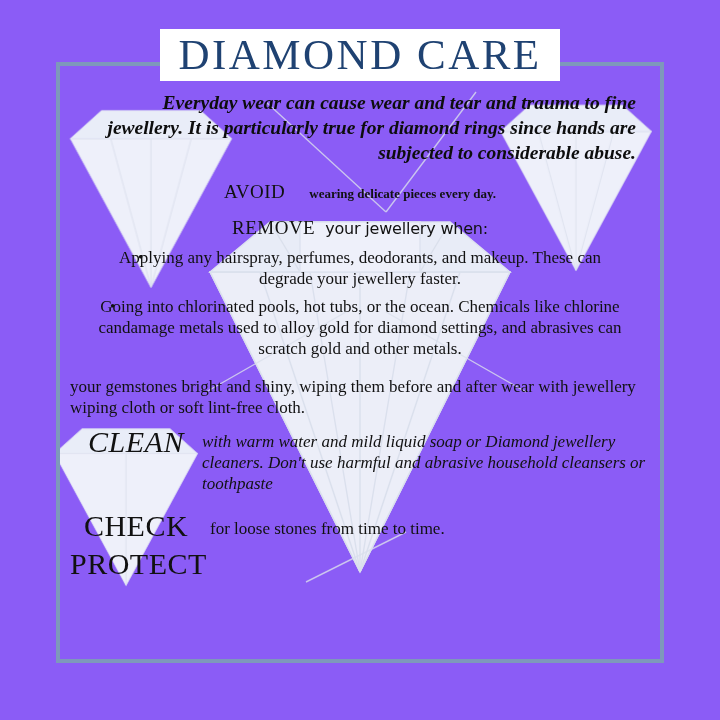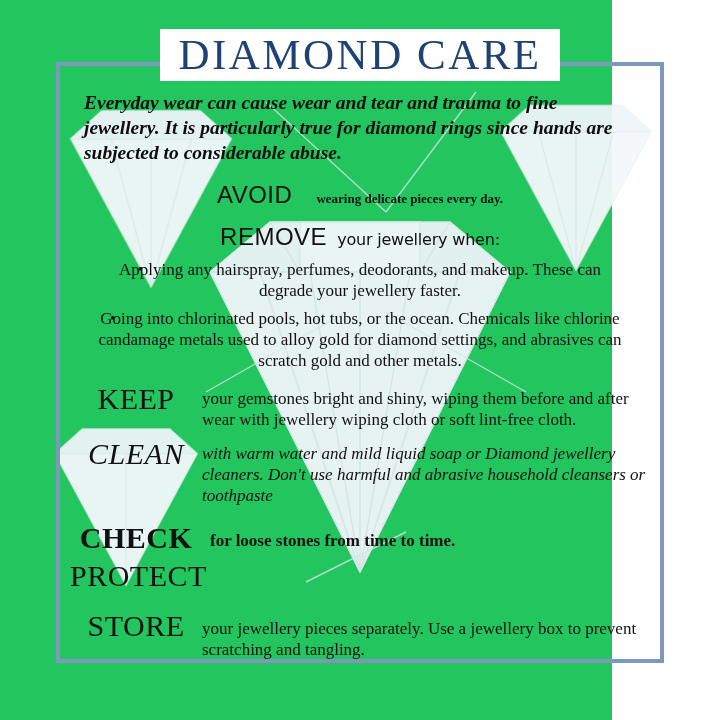--- a/index.html
+++ b/index.html
@@ -10,24 +10,23 @@
   body {
     width: 720px;
     height: 720px;
     overflow: hidden;
     font-family: "Liberation Serif", "DejaVu Serif", serif;
     color: #111111;
   }
 
   .poster {
     position: relative;
-    width: 584px;
+    width: 720px;
     height: 720px;
-    background: #22c55e;
-    padding-left: 28px;
+    background: #8b5cf6;
   }
 
   
   .watermark {
     position: absolute;
     left: 56px;
     top: 62px;
     width: 608px;
     height: 601px;
     overflow: hidden;
@@ -88,34 +87,34 @@
     padding: 0 14px;
     box-sizing: border-box;
   }
 
   
   .intro {
     font-style: italic;
     font-weight: bold;
     font-size: 19.5px;
     line-height: 25px;
-    text-align: left;
+    text-align: right;
     margin: 0 14px 16px 14px;
     color: #0d0d0d;
   }
 
   
   .avoid-line {
     text-align: center;
     margin: 0 0 14px 0;
     white-space: nowrap;
   }
   .kw-inline {
-    font-family: Liberation Sans, sans-serif;
-    font-size: 24px;
+    font-family: Liberation Serif, serif;
+    font-size: 19px;
     letter-spacing: 0.5px;
     color: #111;
     vertical-align: baseline;
   }
   .avoid-rest {
     font-size: 13px;
     font-weight: bold;
     margin-left: 24px;
   }
 
@@ -171,21 +170,21 @@
   }
   .row .txt {
     flex: 1 1 auto;
     font-size: 17px;
     line-height: 21px;
     padding-top: 5px;
   }
 
   .row-keep { margin-top: 12px; }
   .row-clean { margin-top: 8px; font-style: italic; }
-  .row-check { margin-top: 16px; font-weight: bold; }
+  .row-check { margin-top: 16px; }
   .row-protect { margin-top: 0; gap: 8px; }
   .row-store { margin-top: 18px; }
 
   .row-check .txt,
   .row-protect .txt,
   .row-store .txt { padding-top: 8px; }
   .row-check .txt { padding-left: 8px; }
   .row-protect .txt { padding-left: 6px; }
 </style>
 </head>
@@ -277,38 +276,33 @@
           <span class="dot">•</span>
           <span class="bullet-text">Applying any hairspray, perfumes, deodorants, and makeup. These can degrade your jewellery faster.</span>
         </div>
         <div class="bullet bullet-2">
           <span class="dot">•</span>
           <span class="bullet-text">Going into chlorinated pools, hot tubs, or the ocean. Chemicals like chlorine candamage metals used to alloy gold for diamond settings, and abrasives can scratch gold and other metals.</span>
         </div>
       </div>
 
       <div class="row row-keep">
-        <div class="kw">KEEP</div>
         <div class="txt">your gemstones bright and shiny, wiping them before and after wear with jewellery wiping cloth or soft lint-free cloth.</div>
       </div>
 
       <div class="row row-clean">
         <div class="kw">CLEAN</div>
         <div class="txt">with warm water and mild liquid soap or Diamond jewellery cleaners. Don't use harmful and abrasive household cleansers or toothpaste</div>
       </div>
 
       <div class="row row-check">
         <div class="kw">CHECK</div>
         <div class="txt">for loose stones from time to time.</div>
       </div>
 
       <div class="row row-protect">
         <div class="kw">PROTECT</div>
       </div>
 
-      <div class="row row-store">
-        <div class="kw">STORE</div>
-        <div class="txt">your jewellery pieces separately. Use a jewellery box to prevent scratching and tangling.</div>
-      </div>
 
     </div>
   </div>
 </div>
 
 </body></html>

